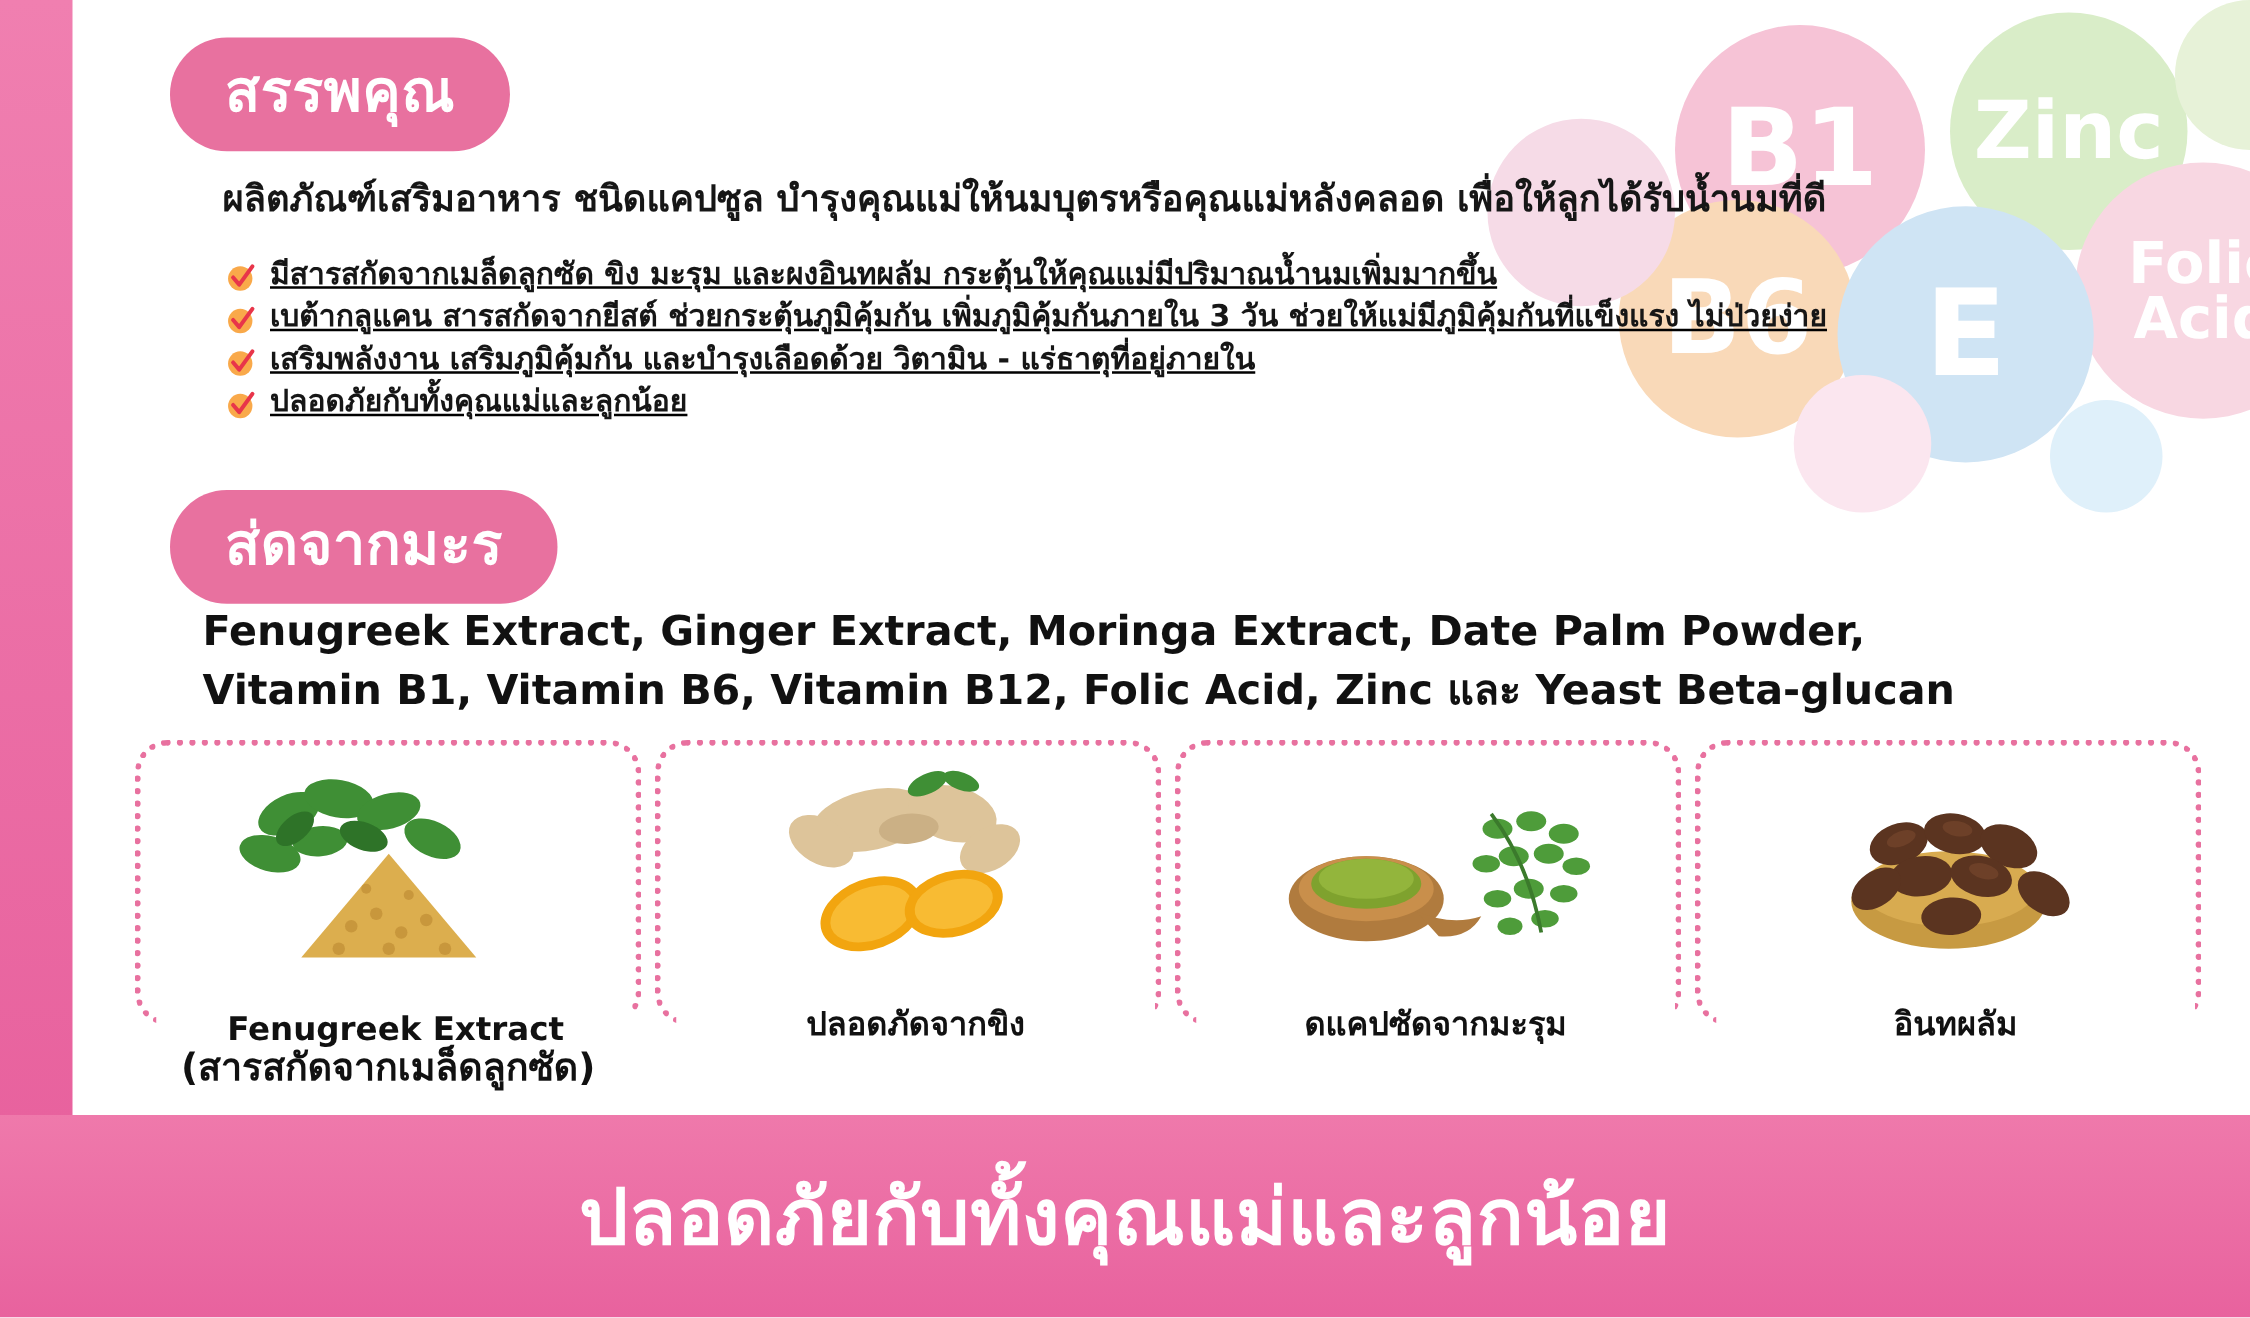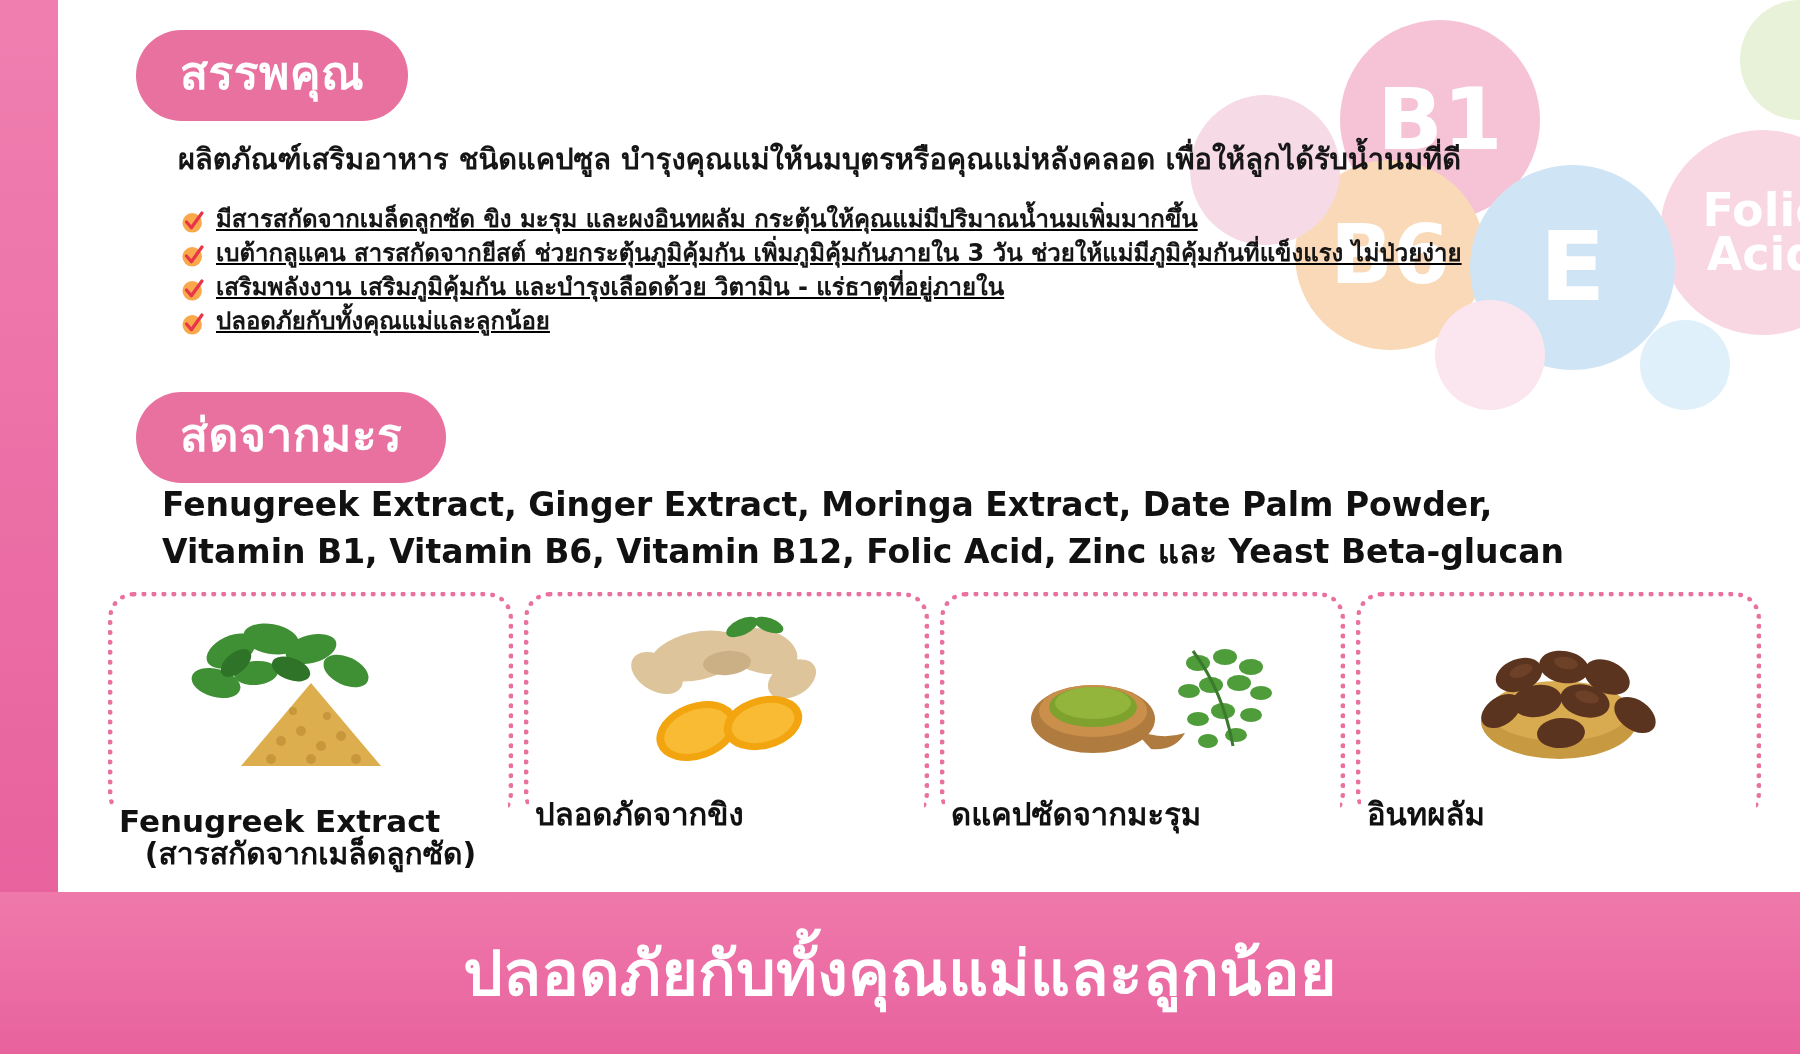--- a/index.html
+++ b/index.html
@@ -69,22 +69,22 @@
     width: 405px; height: 228px;
     border: 5px dotted #e8719f;
     border-radius: 26px;
     position: relative;
     margin-right: 11px;
     background: #ffffff;
   }
   .card-img { position: absolute; left: 0; right: 0; top: 14px; height: 160px;
               display: flex; align-items: center; justify-content: center; }
   .card-label {
-    position: absolute; left: 0; right: 0; bottom: -24px;
-    font-size: 31px; font-weight: bold; color: #111111;
+    position: absolute; left: 12px; right: 0; bottom: -24px;
+    text-align: center; font-size: 26px; font-weight: bold; color: #111111;
     background: #ffffff; padding: 0 6px; white-space: nowrap;
   }
   .card-sub {
     position: absolute; left: 0; right: 0; bottom: -62px;
     text-align: center; font-size: 30px; font-weight: bold; color: #111111;
     white-space: nowrap;
   }
 
   
   .footer {
@@ -97,20 +97,23 @@
   }
 </style>
 </head>
 <body>
 
 <div class="left-edge"></div>
 
 <div class="bubbles" id="bubbles">
     <div class="bub" style="width: 200px; height: 200px; left: 300px; top: 20px; background: rgb(246, 195, 214); font-size: 86px;">
       <span style="white-space: pre-line;">B1</span>
+    </div>
+    <div class="bub" style="width: 190px; height: 190px; left: 520px; top: 10px; background: rgb(217, 237, 200); font-size: 64px;">
+      <span style="white-space: pre-line;">Zinc</span>
     </div>
     <div class="bub" style="width: 205px; height: 205px; left: 620px; top: 130px; background: rgb(248, 215, 226); font-size: 46px;">
       <span style="white-space: pre-line;">Folic
 Acid</span>
     </div>
     <div class="bub" style="width: 190px; height: 190px; left: 255px; top: 160px; background: rgb(249, 217, 184); font-size: 82px;">
       <span style="white-space: pre-line;">B6</span>
     </div>
     <div class="bub" style="width: 205px; height: 205px; left: 430px; top: 165px; background: rgb(207, 228, 244); font-size: 96px;">
       <span style="white-space: pre-line;">E</span>

